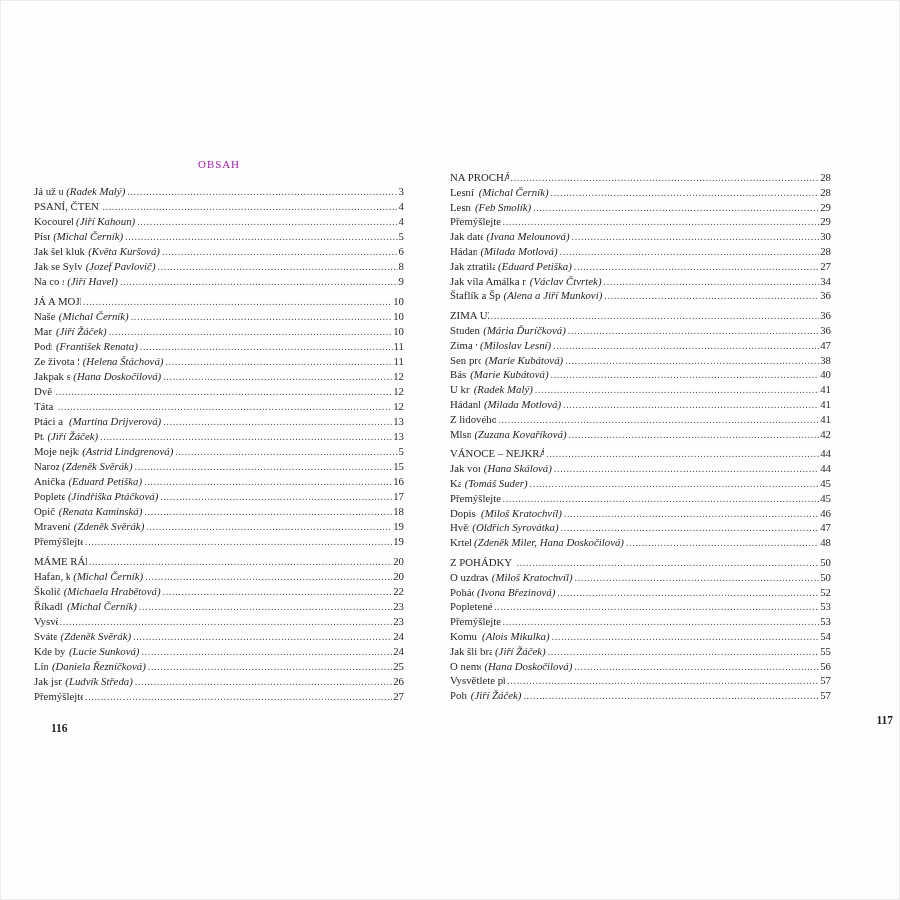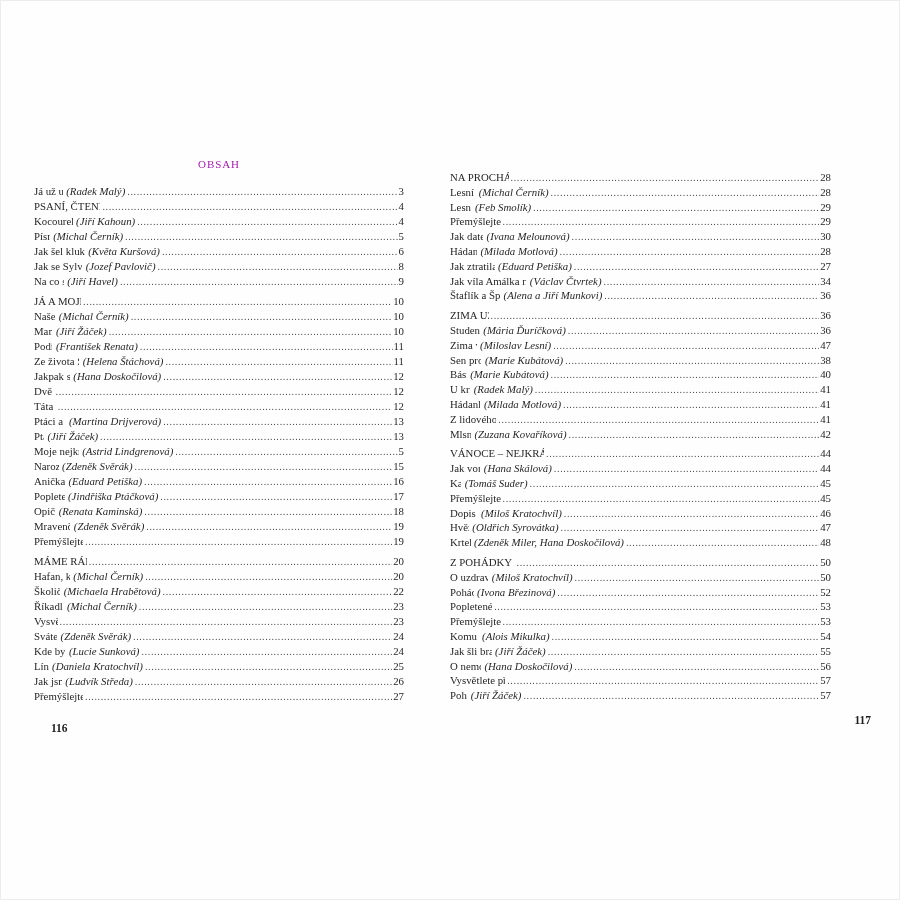--- a/index.html
+++ b/index.html
@@ -53,21 +53,21 @@
     letter-spacing:0.6px;
   }
   .pn { flex:0 0 auto; }
   .folio {
     position:absolute;
     font-weight:bold;
     font-size:11.5px;
     color:#1f1f1f;
   }
   .folio-left  { left:50px; top:721px; }
-  .folio-right { right:28px; top:713px;margin-left:8px; }
+  .folio-right { right:6px; top:713px;margin-left:8px; }
 </style>
 </head>
 <body>
 
 <div class="sheet">
   <div class="page-title">OBSAH</div>
 
   <div class="col col-left" id="col-left">
       <div class="row">
         <span class="entry-title">Já už umím číst</span>
@@ -243,21 +243,21 @@
         <span class="pn">24</span>
       </div>
       <div class="row">
         <span class="entry-title">Kde bydlí zvířata?</span>
         <span class="author">(Lucie Sunková)</span>
         <span class="leader"></span>
         <span class="pn">24</span>
       </div>
       <div class="row">
         <span class="entry-title">Líný pes</span>
-        <span class="author">(Daniela Kratochvíl)</span>
+        <span class="author">(Daniela Řezníčková)</span>
         <span class="leader"></span>
         <span class="pn">25</span>
       </div>
       <div class="row">
         <span class="entry-title">Jak jsme si četli</span>
         <span class="author">(Ludvík Středa)</span>
         <span class="leader"></span>
         <span class="pn">26</span>
       </div>
       <div class="row">

